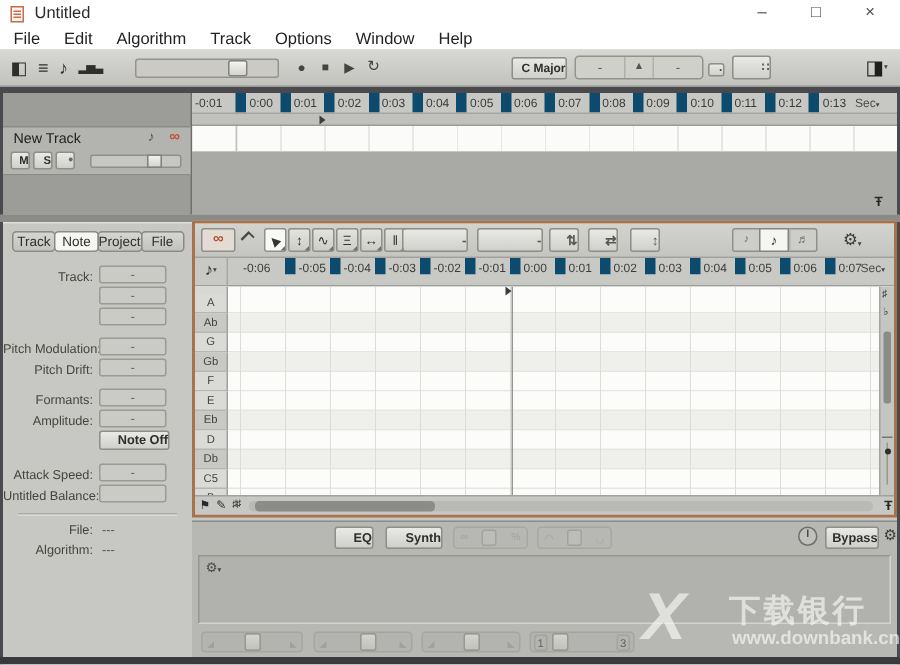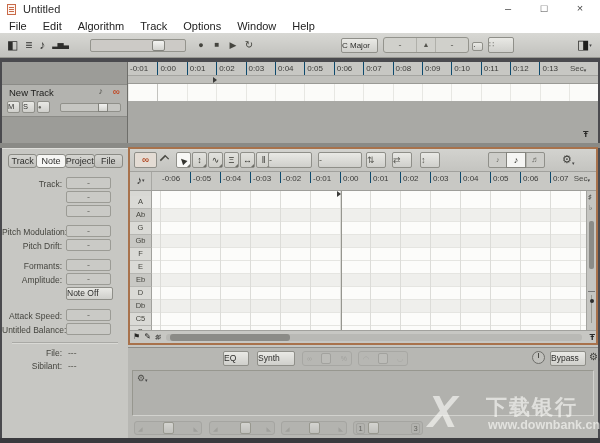--- a/index.html
+++ b/index.html
@@ -21,21 +21,21 @@
   .toolbar{position:absolute;left:0;top:33px;width:600px;height:25px;background:linear-gradient(#d8d8d4,#c1c1bd);border-bottom:1px solid #979791;}
   .tb-icons{position:absolute;left:7px;top:4px;display:flex;gap:7px;font-size:12px;color:#2e2e2c;line-height:16px;}
   .tb-icons .lv{font-size:8px;letter-spacing:-1px;}
   .tb-slider{position:absolute;left:90px;top:6px;width:96px;height:13px;background:#cccac6;border:1px solid #94948d;border-radius:2px;}
   .tb-slider-thumb{position:absolute;left:61px;top:0;width:13px;height:11px;background:linear-gradient(#f4f4f2,#d3d3cf);border:1px solid #83837d;border-radius:2px;}
   .tb-transport{position:absolute;left:194px;top:5px;display:flex;gap:2px;}
   .tb-transport span{width:14px;height:14px;text-align:center;line-height:14px;color:#45453f;}
   .tb-rec{font-size:9px;} .tb-stop{font-size:8px;} .tb-play{font-size:9px;} .tb-cycle{font-size:10px;}
   .tb-time{position:absolute;left:257px;top:4px;width:76px;height:17px;background:#dadad6;border:1px solid #94948d;border-radius:2px;
            font-size:11.5px;color:#161616;text-align:center;line-height:15px;letter-spacing:.3px;}
-  .btn{background:linear-gradient(#e9e9e5,#cfcfcb);border:1px solid #8f8f89;border-radius:2px;color:#2e2e2c;text-align:left;}
+  .btn{background:linear-gradient(#e9e9e5,#cfcfcb);border:1px solid #8f8f89;border-radius:2px;color:#2e2e2c;text-align:right;font-weight:bold;}
   .tb-key{position:absolute;left:341px;top:5px;width:37px;height:15px;font-size:8px;line-height:13px;}
   .tb-tempo{position:absolute;left:383px;top:4px;width:86px;height:16px;background:#d0d0cb;border:1px solid #94948d;border-radius:3px;display:flex;align-items:center;font-size:9px;color:#5c5c56;}
   .tb-tempo .seg1{flex:1;text-align:center;}
   .tb-tempo .metro{width:20px;text-align:center;font-size:7px;color:#55554f;border-left:1px solid #b0b0aa;border-right:1px solid #b0b0aa;line-height:14px;}
   .tb-tempo-dot{position:absolute;left:472px;top:9px;width:11px;height:9px;font-size:8px;line-height:7px;color:#444;}
   .tb-retune{position:absolute;left:488px;top:4px;width:26px;height:16px;font-size:8px;line-height:14px;color:#55554f;}
   .tb-layout{position:absolute;left:577px;top:4px;font-size:13px;color:#1e1e1c;line-height:16px;}
   .mini-dd{font-size:5px;color:#444;vertical-align:bottom;}
 
   .sep-dark{position:absolute;left:0;top:58px;width:600px;height:4px;background:#4a4a4e;}
@@ -48,21 +48,21 @@
   .track-item{position:absolute;left:0;top:22px;width:125px;height:33px;background:#b3b3af;border-top:1px solid #8b8b87;border-bottom:1px solid #8b8b87;}
   .track-name{position:absolute;left:7px;top:2px;font-size:9.5px;color:#21211f;}
   .ti-note{position:absolute;right:24px;top:1px;font-size:9px;color:#55554f;}
   .ti-link{position:absolute;right:7px;top:1px;font-size:10px;font-weight:bold;color:#c0502e;}
   .ti-btn{position:absolute;top:16px;width:13px;height:12px;font-size:7.5px;line-height:10px;}
   .ti-m{left:5px;} .ti-s{left:20px;} .ti-r{left:35px;font-size:6px;color:#6a6a64;}
   .ti-vol{position:absolute;left:58px;top:18px;width:61px;height:9px;background:#c6c6c2;border:1px solid #90908a;border-radius:2px;}
   .ti-vol-thumb{position:absolute;left:37px;top:-1px;width:10px;height:9px;background:linear-gradient(#f2f2f0,#d3d3cf);border:1px solid #83837d;}
 
   .track-ruler{position:absolute;left:128px;top:62px;width:470px;height:14px;background:#c7c7c3;border-bottom:1px solid #a5a5a1;display:flex;overflow:hidden;}
-  .tick{flex:0 0 29.4px;font-size:8px;color:#3b3b39;padding:2px 0 0 2px;border-left:1px solid #0c4a6e;white-space:nowrap;}
+  .tick{flex:0 0 29.4px;font-size:8px;color:#3b3b39;padding:2px 0 0 2px;border-left:7px solid #0c4a6e;white-space:nowrap;}
   .tick:first-child{border-left:none;}
   .ruler-unit{position:absolute;right:6px;top:2px;font-size:8px;color:#4a4a46;}
   .track-subrow{position:absolute;left:128px;top:76px;width:470px;height:8px;background:#c0c0bc;border-bottom:1px solid #9a9a96;}
   .playhead-mark{position:absolute;left:85px;top:1px;width:0;height:0;border-left:4px solid #3c3c3a;border-top:3px solid transparent;border-bottom:3px solid transparent;}
   .track-band{position:absolute;left:128px;top:84px;width:470px;height:17px;background:#fbfbf9;
       background-image:repeating-linear-gradient(to right,#e7e7e3 0 1px,transparent 1px 29.4px);}
   .band-zero{position:absolute;left:29px;top:0;width:1px;height:17px;background:#c3c3bf;}
   .track-rest{position:absolute;left:128px;top:101px;width:470px;height:42px;background:#a9a9a5;}
   .zoom-ic{font-size:9px;font-weight:bold;color:#2a2a28;}
   .track-zoom{position:absolute;left:583px;top:129px;}
@@ -318,21 +318,21 @@
       <div class="frow">
           <span class="lbl">Untitled Balance:</span>
           <span class="box"></span>
         </div>
       <div class="insp-div"></div>
       <div class="irow">
           <span class="lbl">File:</span>
           <span class="val">---</span>
         </div>
       <div class="irow">
-          <span class="lbl">Sibilant:</span>
+          <span class="lbl">Algorithm:</span>
           <span class="val">---</span>
         </div>
     </div>
   </div>
 
   <div class="editor">
     <div class="ed-toolbar">
       <div class="btn-link">∞</div>
       <div class="btn-wrench">Γ</div>
       <div class="tools">

